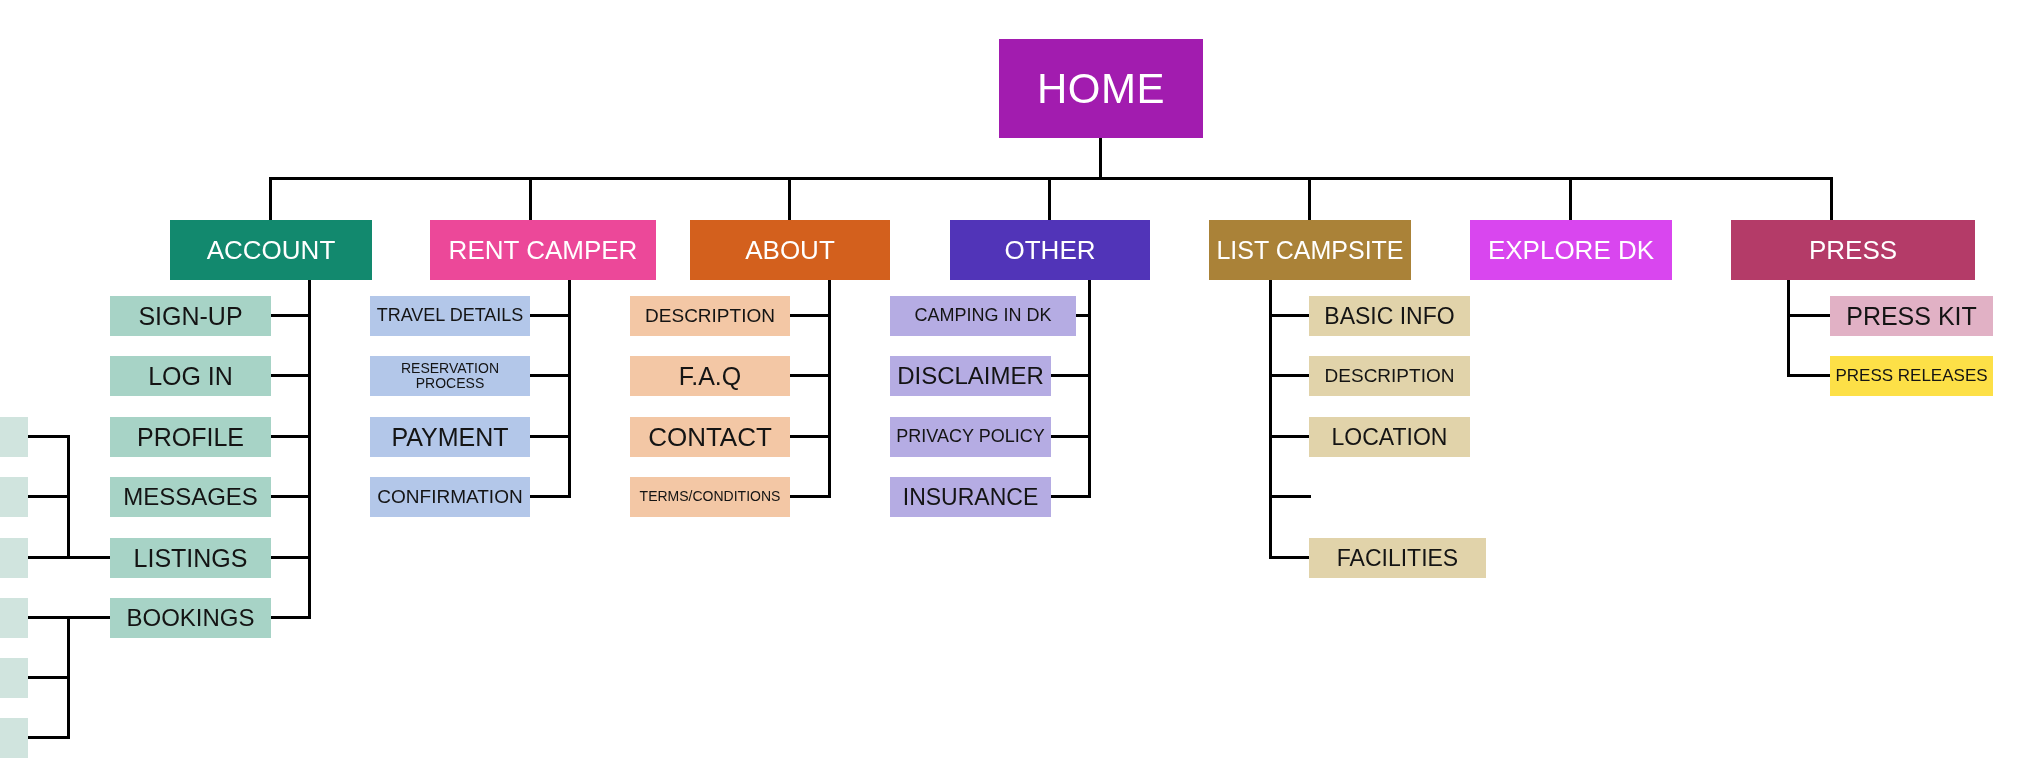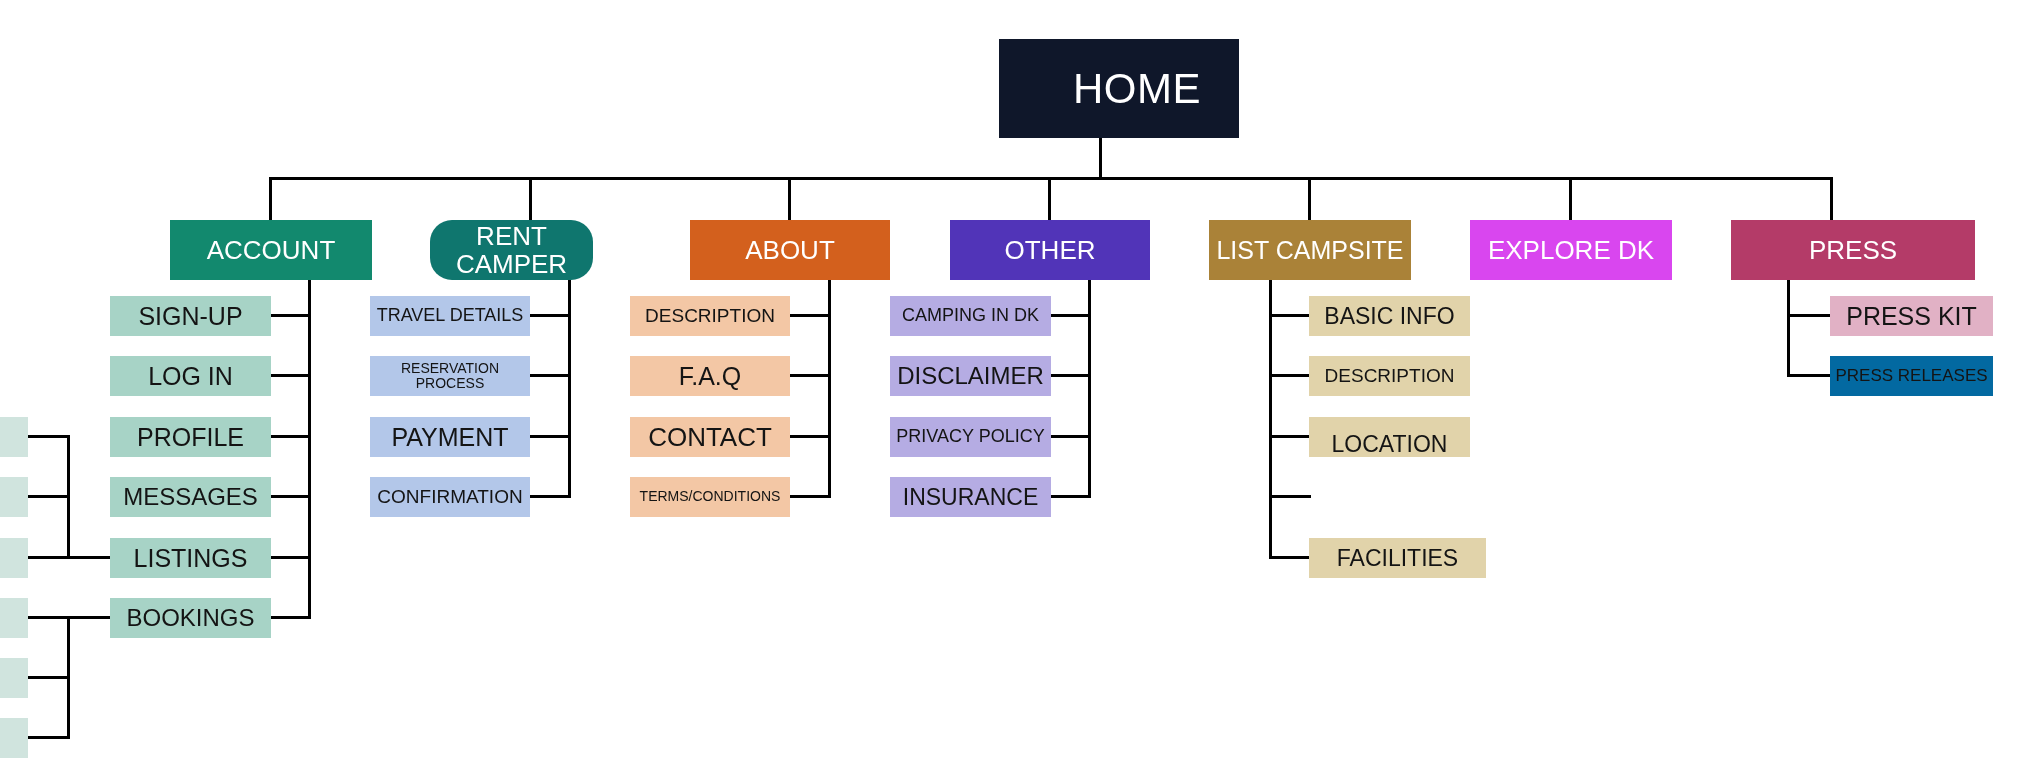--- a/index.html
+++ b/index.html
@@ -80,28 +80,28 @@
   <div class="ln stub" style="left:1269px;top:314px;width:42px;"></div>
   <div class="ln stub" style="left:1269px;top:374px;width:42px;"></div>
   <div class="ln stub" style="left:1269px;top:435px;width:42px;"></div>
   <div class="ln stub" style="left:1269px;top:495px;width:42px;"></div>
   <div class="ln stub" style="left:1269px;top:556px;width:42px;"></div>
 
   <div class="ln vert" style="left:1787px;top:279px;height:98px;"></div>
   <div class="ln stub" style="left:1787px;top:314px;width:45px;"></div>
   <div class="ln stub" style="left:1787px;top:374px;width:45px;"></div>
 
-  <div class="node lvl1" style="left: 999px; top: 39px; width: 204px; height: 99px; background: #0f172a; padding-left: 36px;">
+  <div class="node lvl1" style="left: 999px; top: 39px; width: 204px; height: 99px; background: #a21caf;">
     <span>HOME</span>
   </div>
 
   <div class="node lvl2" style="left: 170px; top: 220px; width: 202px; height: 60px; background: rgb(18, 137, 110);">
     <span>ACCOUNT</span>
   </div>
-  <div class="node lvl2" style="left: 430px; top: 220px; width: 163px; height: 60px; background: #0f766e; border-radius: 22px;">
+  <div class="node lvl2" style="left: 430px; top: 220px; width: 226px; height: 60px; background: #ec4899;">
     <span>RENT CAMPER</span>
   </div>
   <div class="node lvl2" style="left: 690px; top: 220px; width: 200px; height: 60px; background: rgb(211, 96, 29);">
     <span>ABOUT</span>
   </div>
   <div class="node lvl2" style="left: 950px; top: 220px; width: 200px; height: 60px; background: rgb(81, 52, 184);">
     <span>OTHER</span>
   </div>
   <div class="node lvl2" style="left: 1209px; top: 220px; width: 202px; height: 60px; font-size: 25px; background: rgb(170, 130, 56);">
     <span>LIST CAMPSITE</span>
@@ -158,46 +158,46 @@
   <div class="node child" style="left: 630px; top: 356px; width: 160px; height: 40px; font-size: 25px; background: rgb(243, 199, 165);">
     <span>F.A.Q</span>
   </div>
   <div class="node child" style="left: 630px; top: 417px; width: 160px; height: 40px; font-size: 26px; background: rgb(243, 199, 165);">
     <span>CONTACT</span>
   </div>
   <div class="node child" style="left: 630px; top: 477px; width: 160px; height: 40px; font-size: 14px; background: rgb(243, 199, 165);">
     <span>TERMS/CONDITIONS</span>
   </div>
 
-  <div class="node child" style="left: 890px; top: 296px; width: 161px; height: 40px; font-size: 18px; background: rgb(181, 172, 227);">
+  <div class="node child" style="left: 890px; top: 296px; width: 186px; height: 40px; font-size: 18px; background: rgb(181, 172, 227);">
     <span>CAMPING IN DK</span>
   </div>
   <div class="node child" style="left: 890px; top: 356px; width: 161px; height: 40px; font-size: 24px; background: rgb(181, 172, 227);">
     <span>DISCLAIMER</span>
   </div>
   <div class="node child" style="left: 890px; top: 417px; width: 161px; height: 40px; font-size: 18px; background: rgb(181, 172, 227);">
     <span>PRIVACY POLICY</span>
   </div>
   <div class="node child" style="left: 890px; top: 477px; width: 161px; height: 40px; font-size: 23px; background: rgb(181, 172, 227);">
     <span>INSURANCE</span>
   </div>
 
   <div class="node child" style="left: 1309px; top: 296px; width: 161px; height: 40px; font-size: 23px; background: rgb(225, 211, 170);">
     <span>BASIC INFO</span>
   </div>
   <div class="node child" style="left: 1309px; top: 356px; width: 161px; height: 40px; font-size: 19px; background: rgb(225, 211, 170);">
     <span>DESCRIPTION</span>
   </div>
-  <div class="node child" style="left: 1309px; top: 417px; width: 161px; height: 40px; font-size: 23px; background: rgb(225, 211, 170); align-items: flex-end;">
+  <div class="node child" style="left: 1309px; top: 417px; width: 161px; height: 40px; font-size: 23px; background: rgb(225, 211, 170);">
     <span>LOCATION</span>
   </div>
   <div class="node child" style="left: 1309px; top: 538px; width: 177px; height: 40px; font-size: 23px; background: rgb(225, 211, 170);">
     <span>FACILITIES</span>
   </div>
 
   <div class="node child" style="left: 1830px; top: 296px; width: 163px; height: 40px; font-size: 25px; background: rgb(225, 177, 197);">
     <span>PRESS KIT</span>
   </div>
-  <div class="node child" style="left: 1830px; top: 356px; width: 163px; height: 40px; font-size: 17px; background: #0369a1;">
+  <div class="node child" style="left: 1830px; top: 356px; width: 163px; height: 40px; font-size: 17px; background: #fde047;">
     <span>PRESS RELEASES</span>
   </div>
 
 </div>
 
 </body></html>

